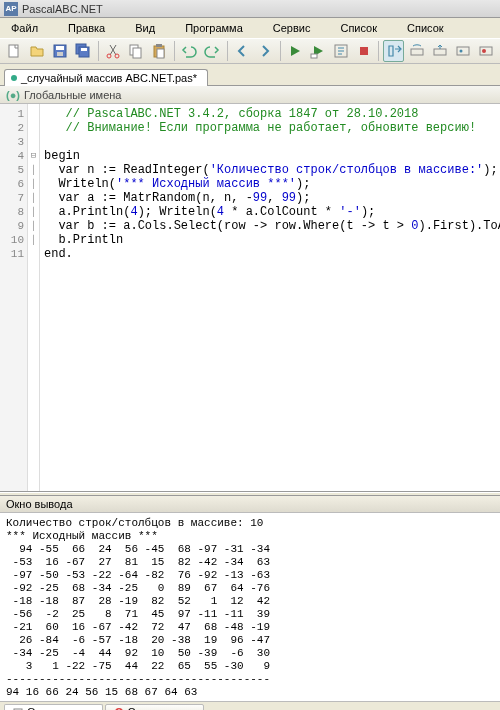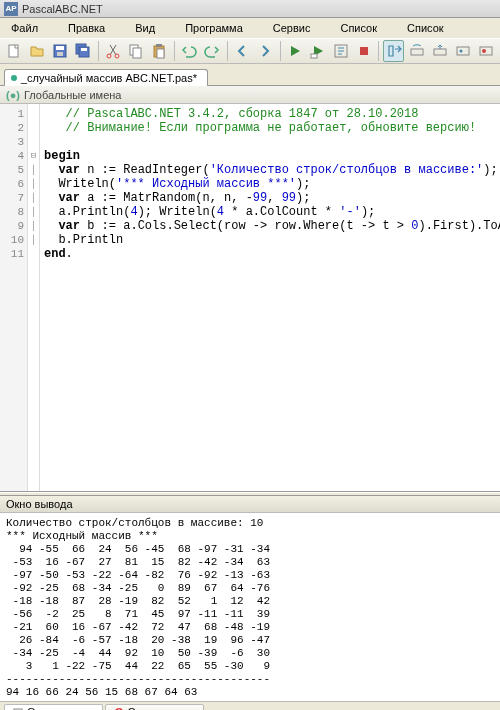--- a/index.html
+++ b/index.html
@@ -23,21 +23,21 @@
   .tab .dot { width: 6px; height: 6px; background: #3a8; border-radius: 50%; }
   
   .globals { height: 18px; background: linear-gradient(#f5f5f0,#e4e2d6); border-bottom: 1px solid #bbb; display: flex; align-items: center; padding: 0 6px; font-size: 11px; color: #444; }
   .globals .gicon { color:#5a8; margin-right:4px; font-weight:bold;}
   
   .editor { height: 388px; background: #fff; display: flex; overflow: hidden; border-bottom:1px solid #999;}
   .gutter { width: 28px; background: #f4f4f4; border-right: 1px solid #ddd; text-align: right; padding: 3px 3px 0 0; color: #888; font-family: 'Courier New', monospace; font-size: 11px; line-height: 14px; }
   .fold { width:12px; border-right:1px solid #ddd; padding-top:3px; font-family:'Courier New',monospace; font-size:9px; line-height:14px; text-align:center; color:#888;}
   .code { flex: 1; padding: 3px 4px 0 4px; font-family: 'Courier New', monospace; font-size: 12px; line-height: 14px; white-space: pre; overflow:auto;}
   .c-comment { color: #228b22; }
-  .c-key { color: #000; font-weight: bold; }
+  .c-key { color: #000; font-weight: normal; }
   .c-str { color: #0000cc; }
   .c-num { color: #0000cc; }
   
   .split { height: 4px; background: #ece9d8; border-top:1px solid #fff; border-bottom:1px solid #999; cursor: ns-resize; }
   
   .outpanel-title { height: 17px; background: linear-gradient(#f2efe3,#dedbcf); border-bottom: 1px solid #bbb; padding: 2px 6px; font-size: 11px; }
   .output { height: 188px; background: #fff; font-family: 'Courier New', monospace; font-size: 11px; line-height: 13px; padding: 4px 6px; white-space: pre; overflow-x: hidden; }
   
   .bottom-tabs { height: 21px; background: #ece9d8; display: flex; align-items: center; padding: 0 4px; gap: 2px; border-top:1px solid #bbb;}
   .btab { border: 1px solid #bbb; background: linear-gradient(#fdfdfb,#e8e5d8); padding: 1px 8px; border-radius: 2px; font-size: 11px; display: flex; align-items: center; gap: 4px; cursor:default;}

